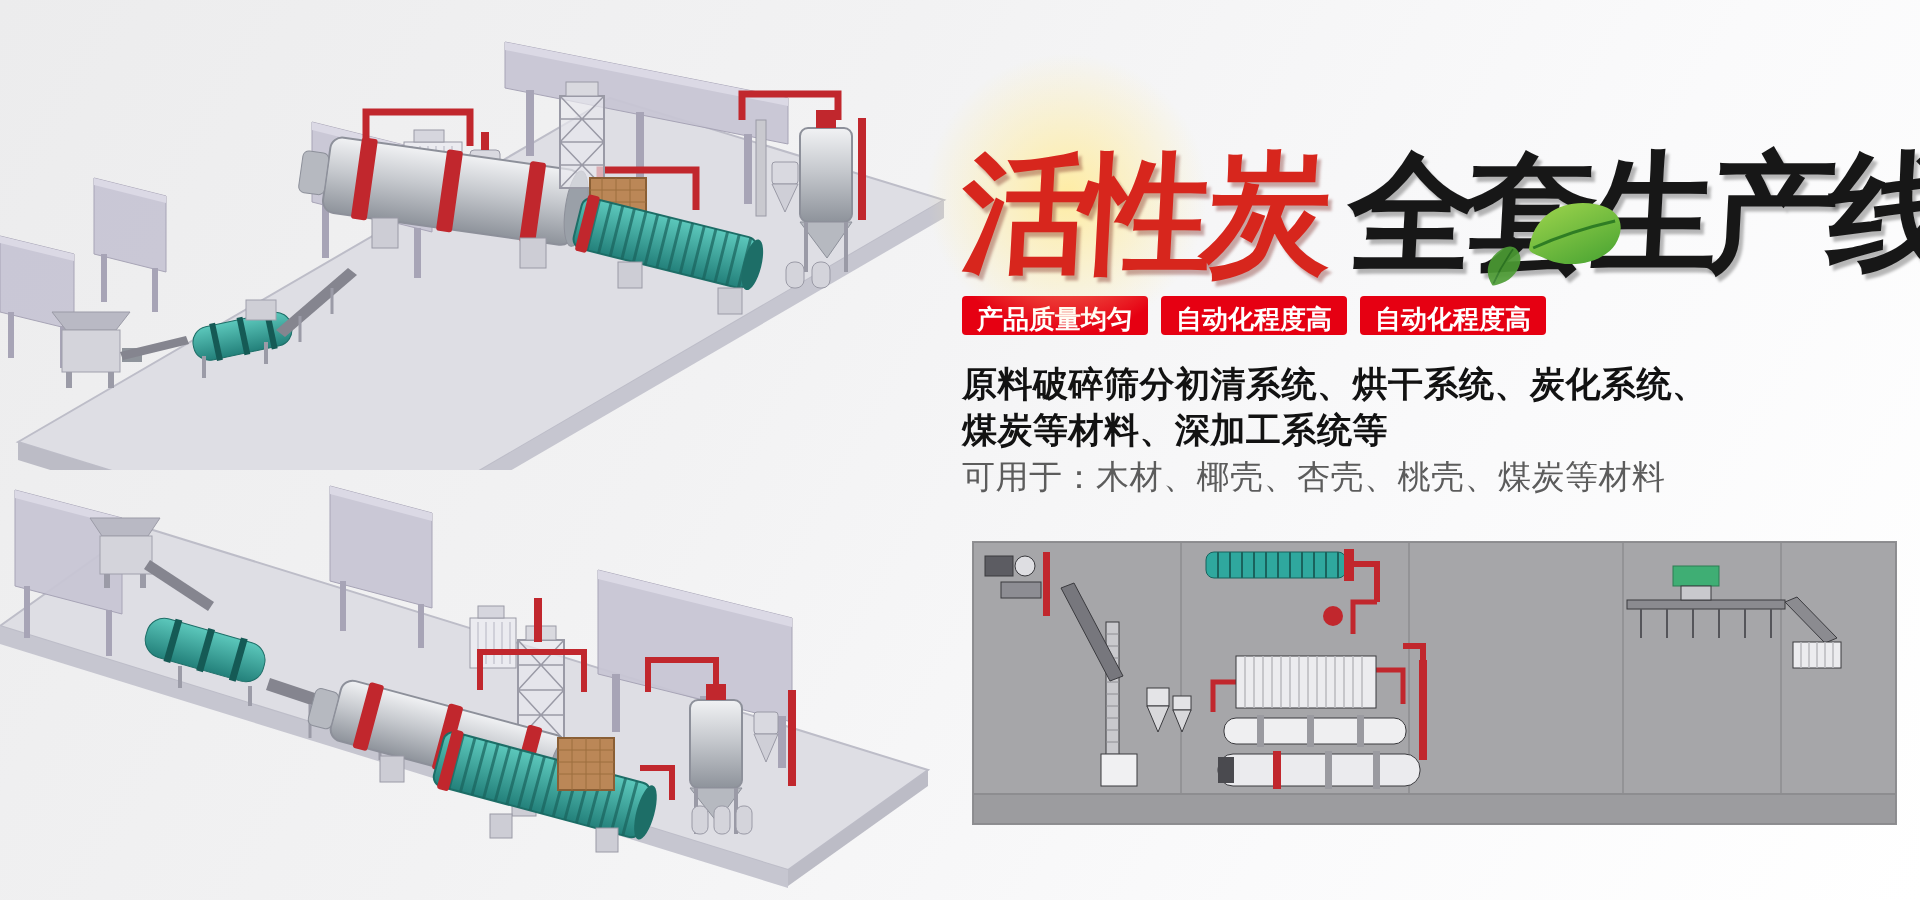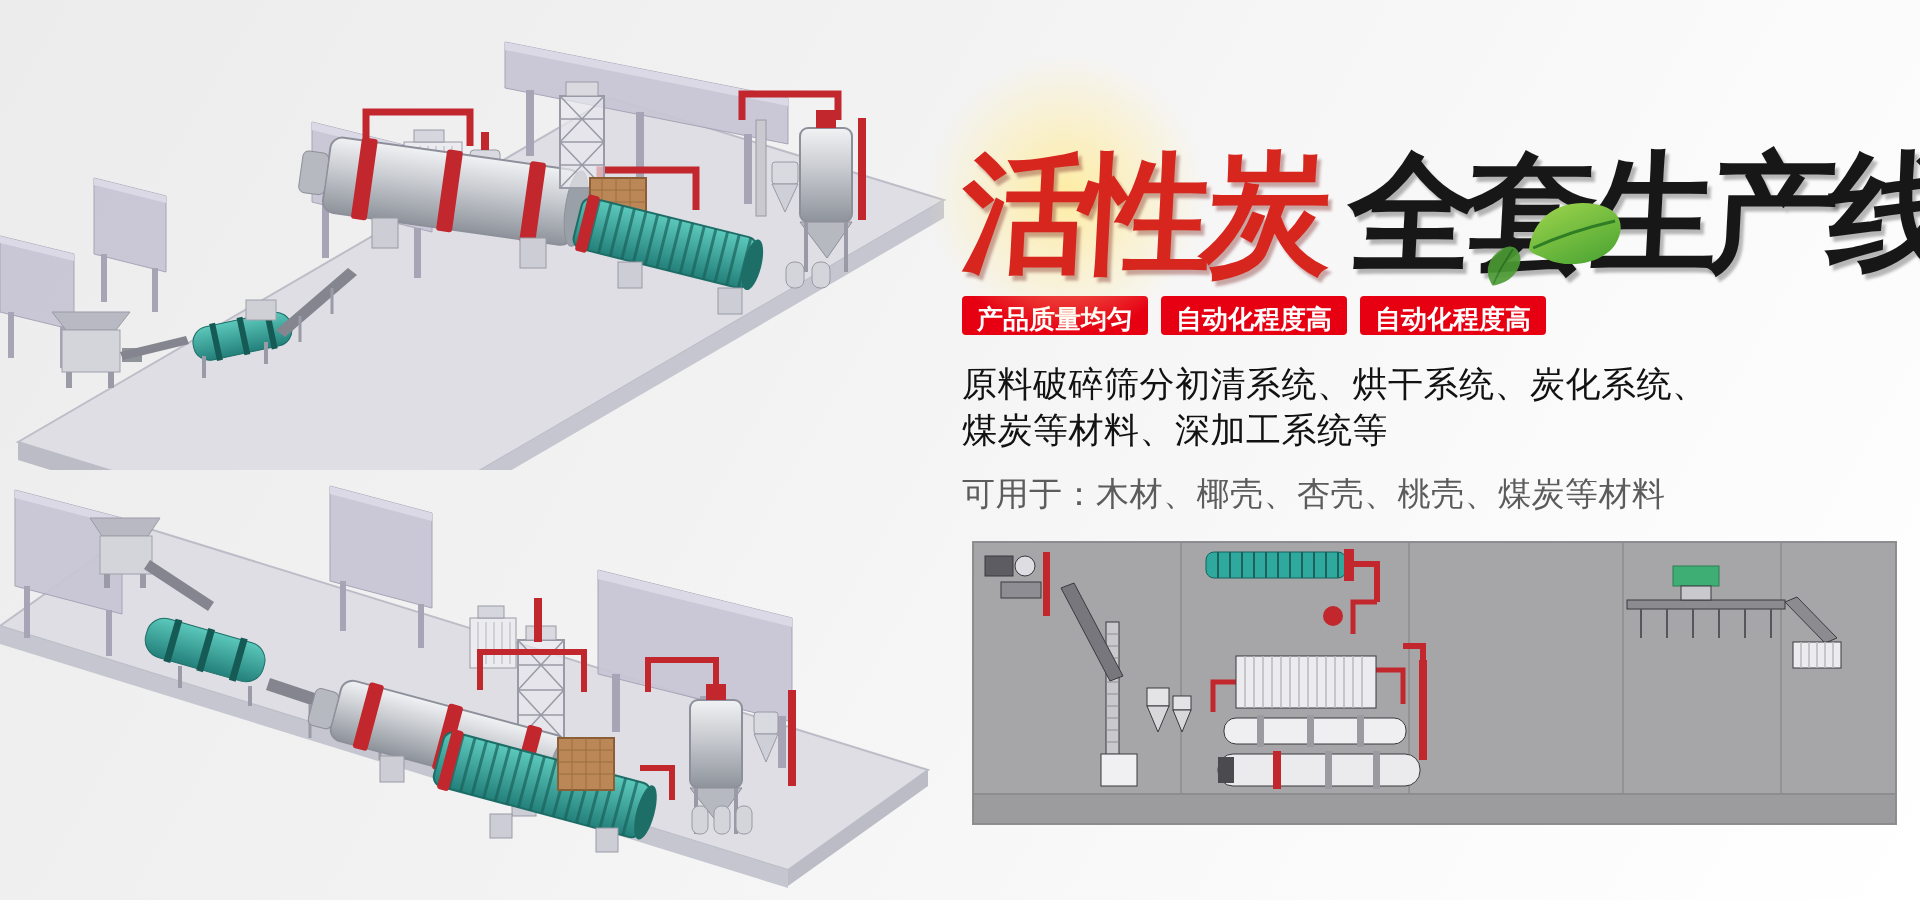--- a/index.html
+++ b/index.html
@@ -25,22 +25,22 @@
   .t-red  { color:#d7261d; text-shadow:4px 5px 3px rgba(110,15,8,0.35); }
   .t-black{ color:#171717; margin-left:26px; text-shadow:4px 5px 3px rgba(0,0,0,0.28); }
   .leaf      { position:absolute; left:566px; top:100px; width:96px; height:78px; transform:rotate(14deg); }
   .leaf-small{ position:absolute; left:520px; top:152px; width:44px; height:36px; transform:rotate(-28deg); opacity:.9; }
 
   .badges { display:flex; gap:13px; margin-top:18px; }
   .badge {
     background:#e60012; color:#ffffff; font-size:26px; font-weight:700;
     height:39px; line-height:47px; padding:0 15px; border-radius:4px; white-space:nowrap;
   }
-  .desc  { margin-top:26px; font-size:35px; font-weight:400; color:#121212; line-height:1.3; letter-spacing:.5px; }
-  .usage { margin-top:20px;  font-size:33px; font-weight:400; color:#5c5c5c; letter-spacing:.5px; }
+  .desc  { margin-top:26px; font-size:35px; font-weight:700; color:#121212; line-height:1.3; letter-spacing:.5px; }
+  .usage { margin-top:3px;  font-size:33px; font-weight:400; color:#5c5c5c; letter-spacing:.5px; }
 
   .diagram {
     position:absolute; left:973px; top:542px; width:923px; height:282px;
     box-shadow:0 0 0 1px #8f8f92;
   }
 </style>
 </head>
 <body>
 
 <div class="stage">

